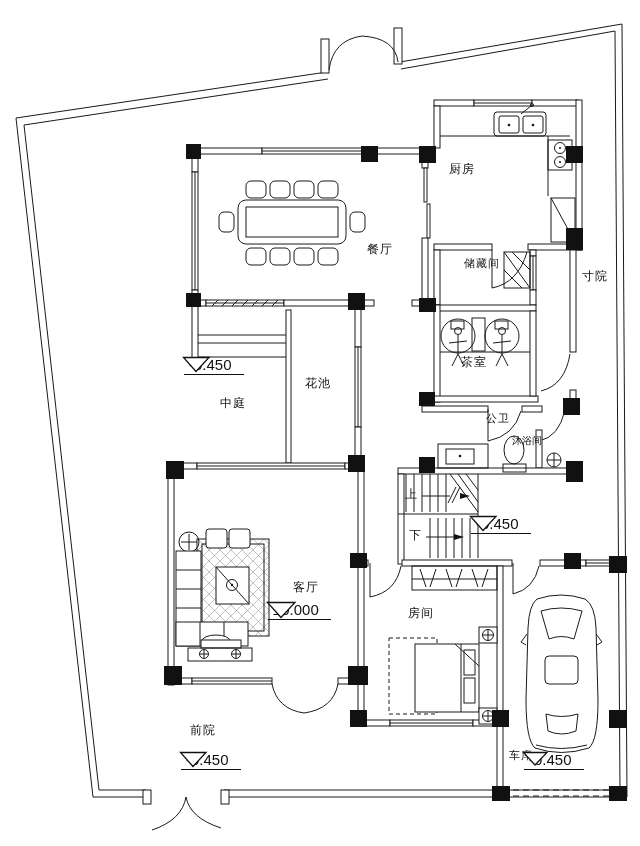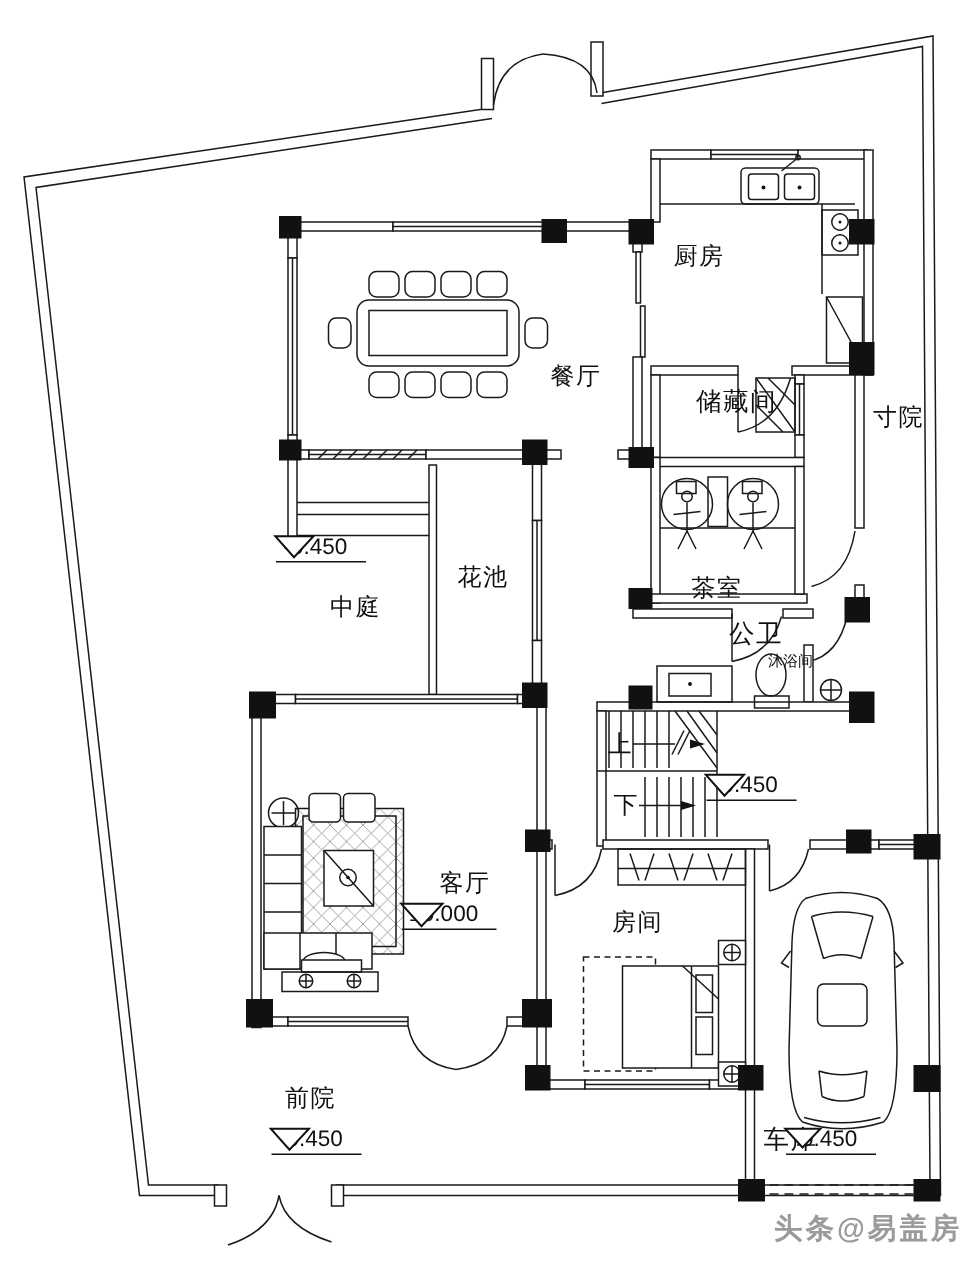--- a/index.html
+++ b/index.html
@@ -2,22 +2,22 @@
 <html><head>
 <meta charset="utf-8">
 <style>
   html,body{margin:0;padding:0;background:#e8e8e8;}
   #stage{position:relative;width:640px;height:846px;background:#ffffff;overflow:hidden;
          font-family:"Liberation Sans","DejaVu Sans",sans-serif;}
   svg{position:absolute;left:0;top:0;}
   .ln{stroke:#1a1a1a;stroke-width:1;fill:none;}
   .w{fill:#ffffff;stroke:#1a1a1a;stroke-width:1;}
   .p{fill:#111111;stroke:none;}
-  .lbl{position:absolute;font-size:16px;color:#111;letter-spacing:1px;white-space:nowrap;font-weight:500;}
-  .fs11{font-size:17px;} .fs10{font-size:10px;letter-spacing:0;}
+  .lbl{position:absolute;font-size:12px;color:#111;letter-spacing:1px;white-space:nowrap;font-weight:500;}
+  .fs11{font-size:11px;} .fs10{font-size:10px;letter-spacing:0;}
   .elev{position:absolute;display:flex;flex-direction:column;align-items:flex-start;}
   .elev-text{font-size:15px;line-height:1.05;color:#111;border-bottom:1.4px solid #111;
              padding:0 12px 1px 5px;white-space:nowrap;}
   .tri{margin-top:-1px;margin-left:-2px;display:block;}
   .watermark{position:absolute;left:516px;top:806px;font-size:19px;font-weight:700;
              color:#9b9b9b;letter-spacing:2px;white-space:nowrap;}
 </style>
 </head>
 <body>
 
@@ -313,21 +313,21 @@
     <rect class="p" x="609" y="786" width="18" height="15"></rect>
   </g>
 </svg>
 
 <div class="lbl" style="left:449px;top:161px">厨房</div>
 <div class="lbl" style="left:367px;top:241px">餐厅</div>
 <div class="lbl fs11" style="left:464px;top:256px">储藏间</div>
 <div class="lbl" style="left:582px;top:268px">寸院</div>
 <div class="lbl" style="left:220px;top:395px">中庭</div>
 <div class="lbl" style="left:305px;top:375px">花池</div>
-<div class="lbl" style="left:461px;top:382px">茶室</div>
+<div class="lbl" style="left:461px;top:354px">茶室</div>
 <div class="lbl fs11" style="left:486px;top:411px">公卫</div>
 <div class="lbl fs10" style="left:512px;top:434px">沐浴间</div>
 <div class="lbl" style="left:293px;top:579px">客厅</div>
 <div class="lbl" style="left:408px;top:605px">房间</div>
 <div class="lbl" style="left:190px;top:722px">前院</div>
 <div class="lbl fs11" style="left:509px;top:748px">车库</div>
 <div class="lbl" style="left:405px;top:486px">上</div>
 <div class="lbl" style="left:409px;top:527px">下</div>
 
 <div class="elev" style="left:184px;top:357px">
@@ -354,15 +354,14 @@
         <path d="M1.5,1.5 H27 L14,15.5 Z" fill="#fff" stroke="#111" stroke-width="1.3"></path>
       </svg>
 </div>
 <div class="elev" style="left:524px;top:752px">
   <span class="elev-text">-0.450</span>
   <svg class="tri" width="28" height="16">
         <path d="M1.5,1.5 H25 L13,14 Z" fill="#fff" stroke="#111" stroke-width="1.3"></path>
       </svg>
 </div>
 
-<div class="watermark">头条@易盖房</div>
 
 </div>
 
 </body></html>

